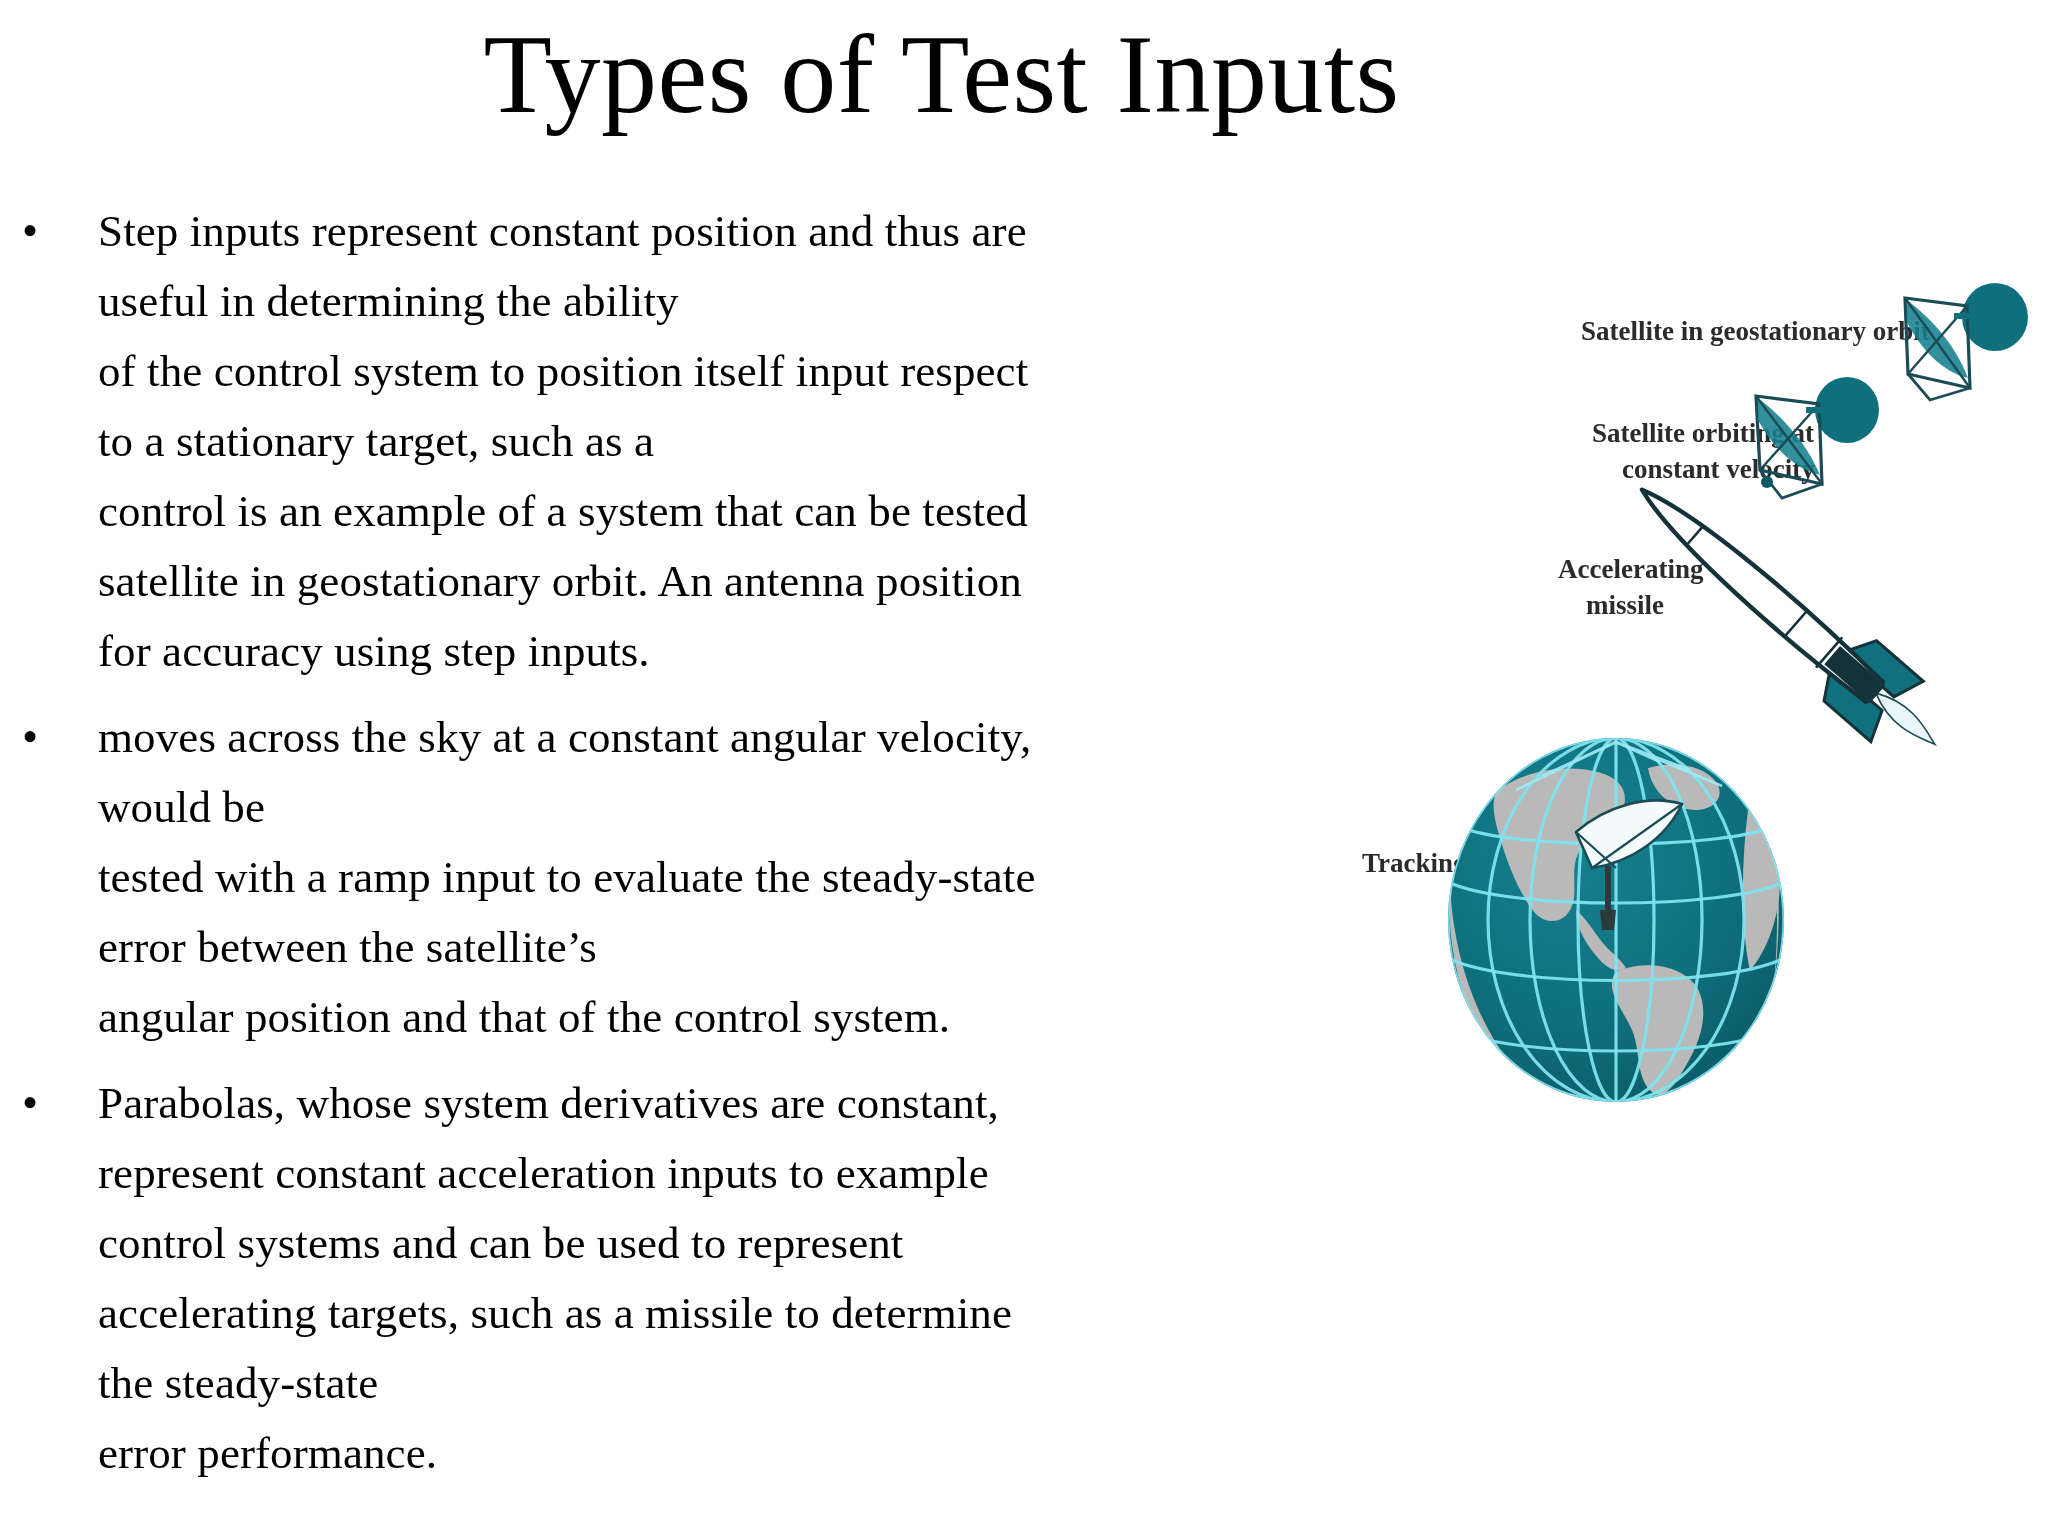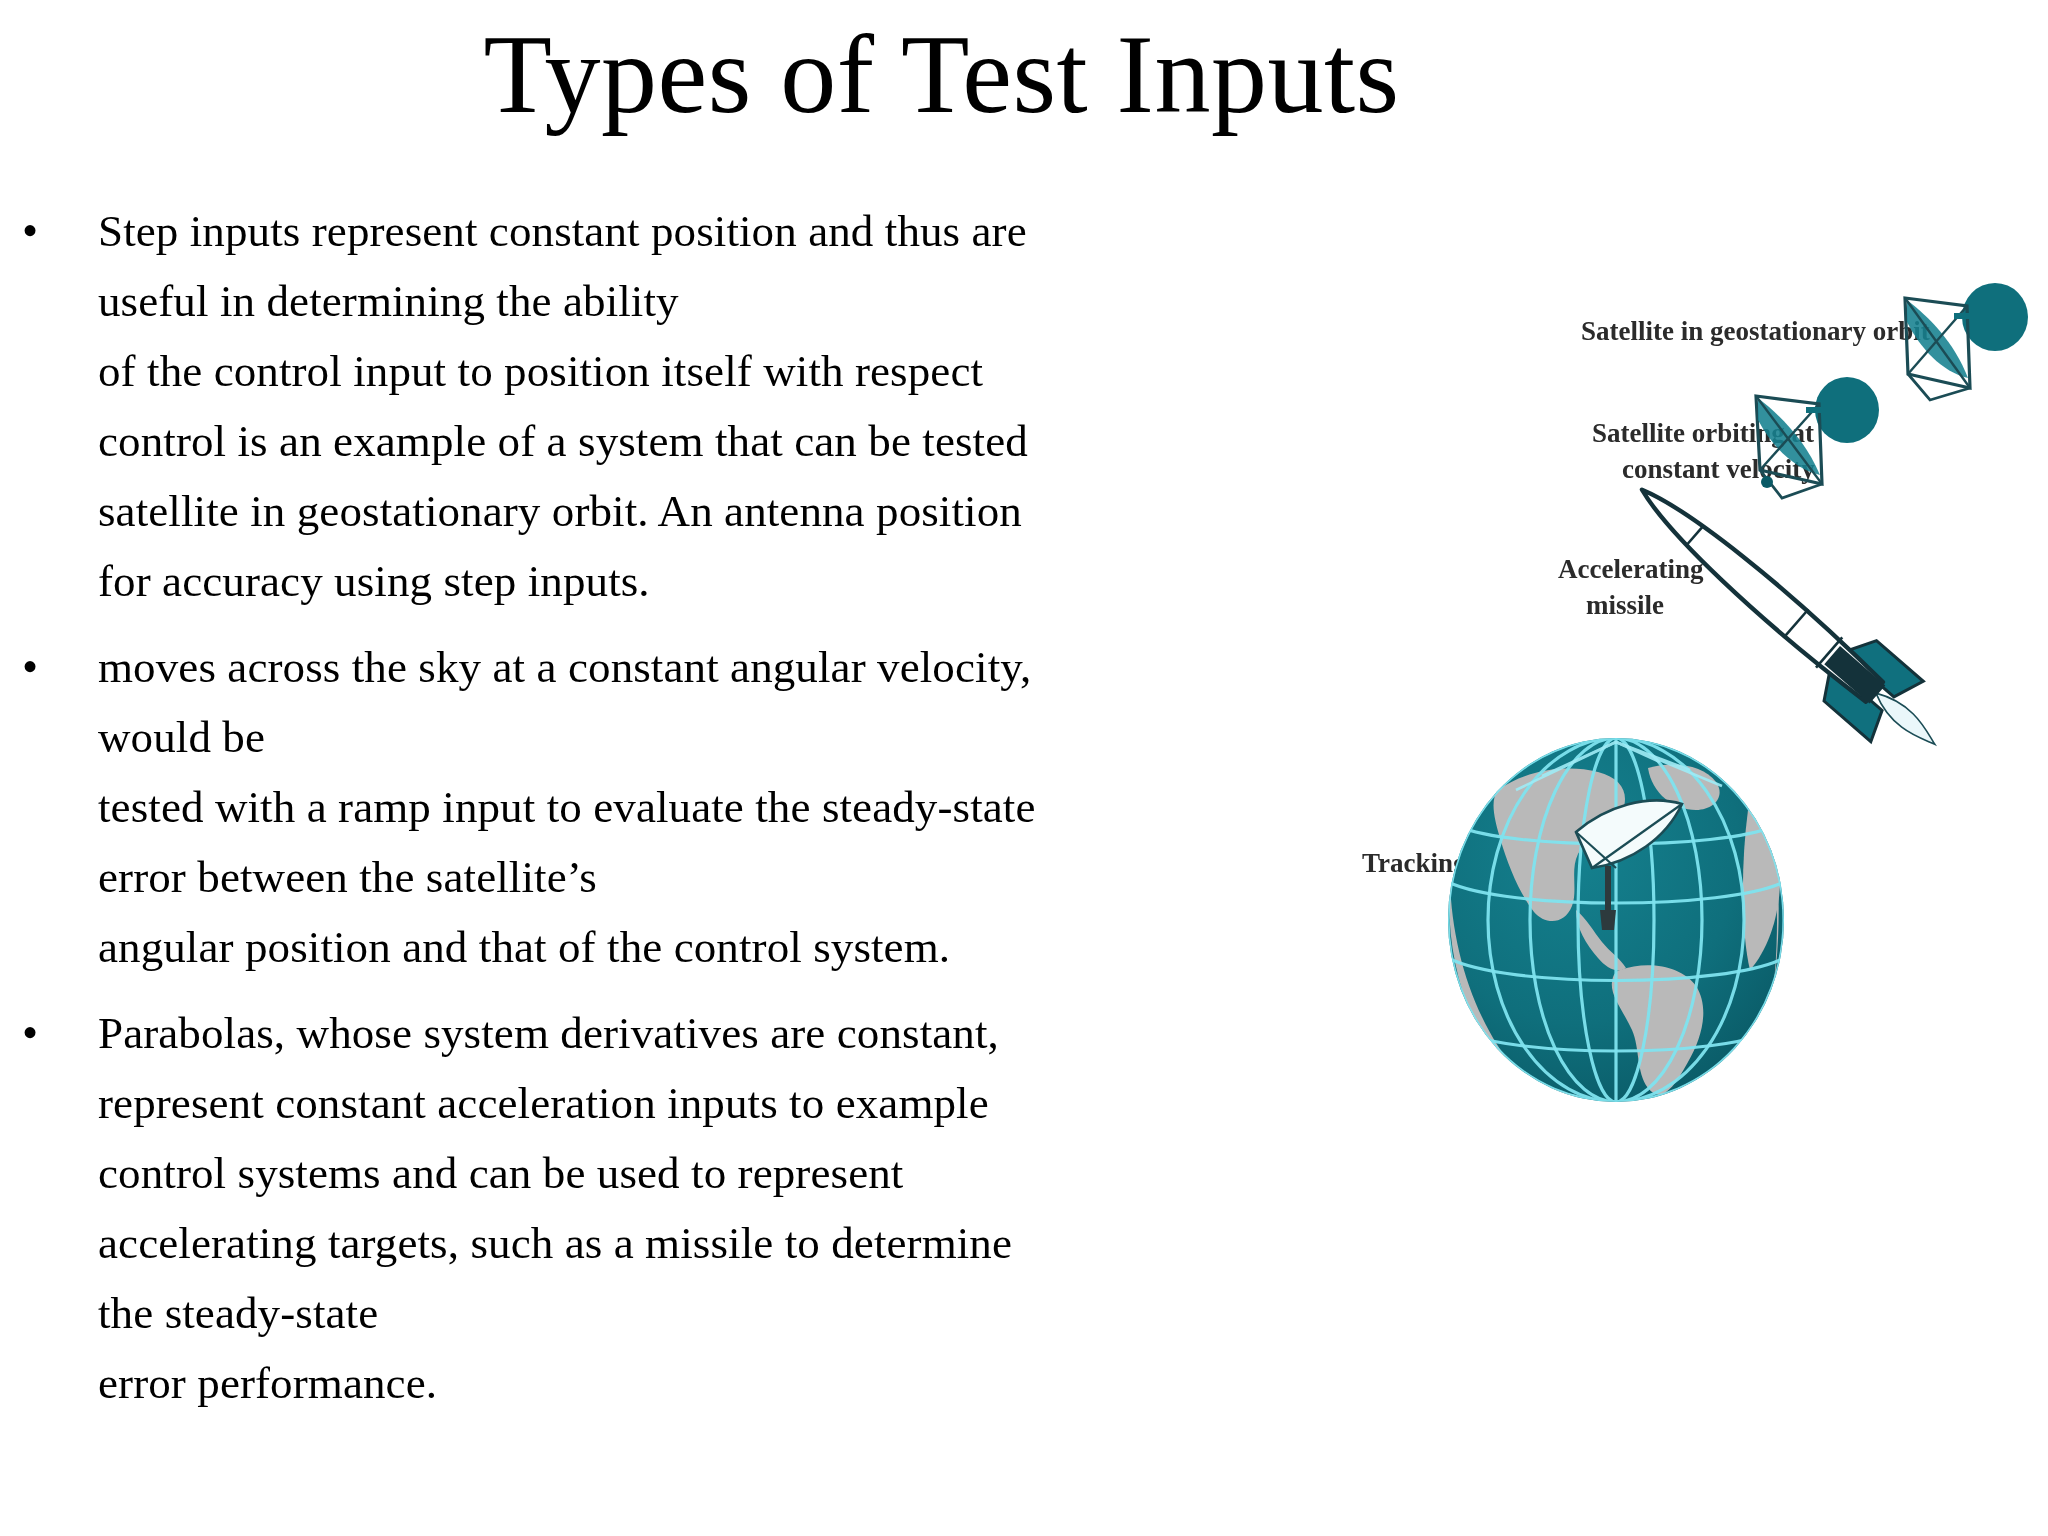--- a/index.html
+++ b/index.html
@@ -87,21 +87,22 @@
 <body>
 
 <div id="slide-title">Types of Test Inputs</div>
 
 <div id="body-column">
 
   <div class="bullet-block">
     <span class="bullet-marker">•</span>
     <div class="bullet-line">Step inputs represent constant position and thus are</div>
     <div class="bullet-line">useful in determining the ability</div>
-    <div class="bullet-line">of the control input to position itself with respect</div>
+    <div class="bullet-line">of the control system to position itself input respect</div>
+    <div class="bullet-line">to a stationary target, such as a</div>
     <div class="bullet-line">control is an example of a system that can be tested</div>
     <div class="bullet-line">satellite in geostationary orbit. An antenna position</div>
     <div class="bullet-line">for accuracy using step inputs.</div>
   </div>
 
   <div class="bullet-block">
     <span class="bullet-marker">•</span>
     <div class="bullet-line">moves across the sky at a constant angular velocity,</div>
     <div class="bullet-line">would be</div>
     <div class="bullet-line">tested with a ramp input to evaluate the steady-state</div>

